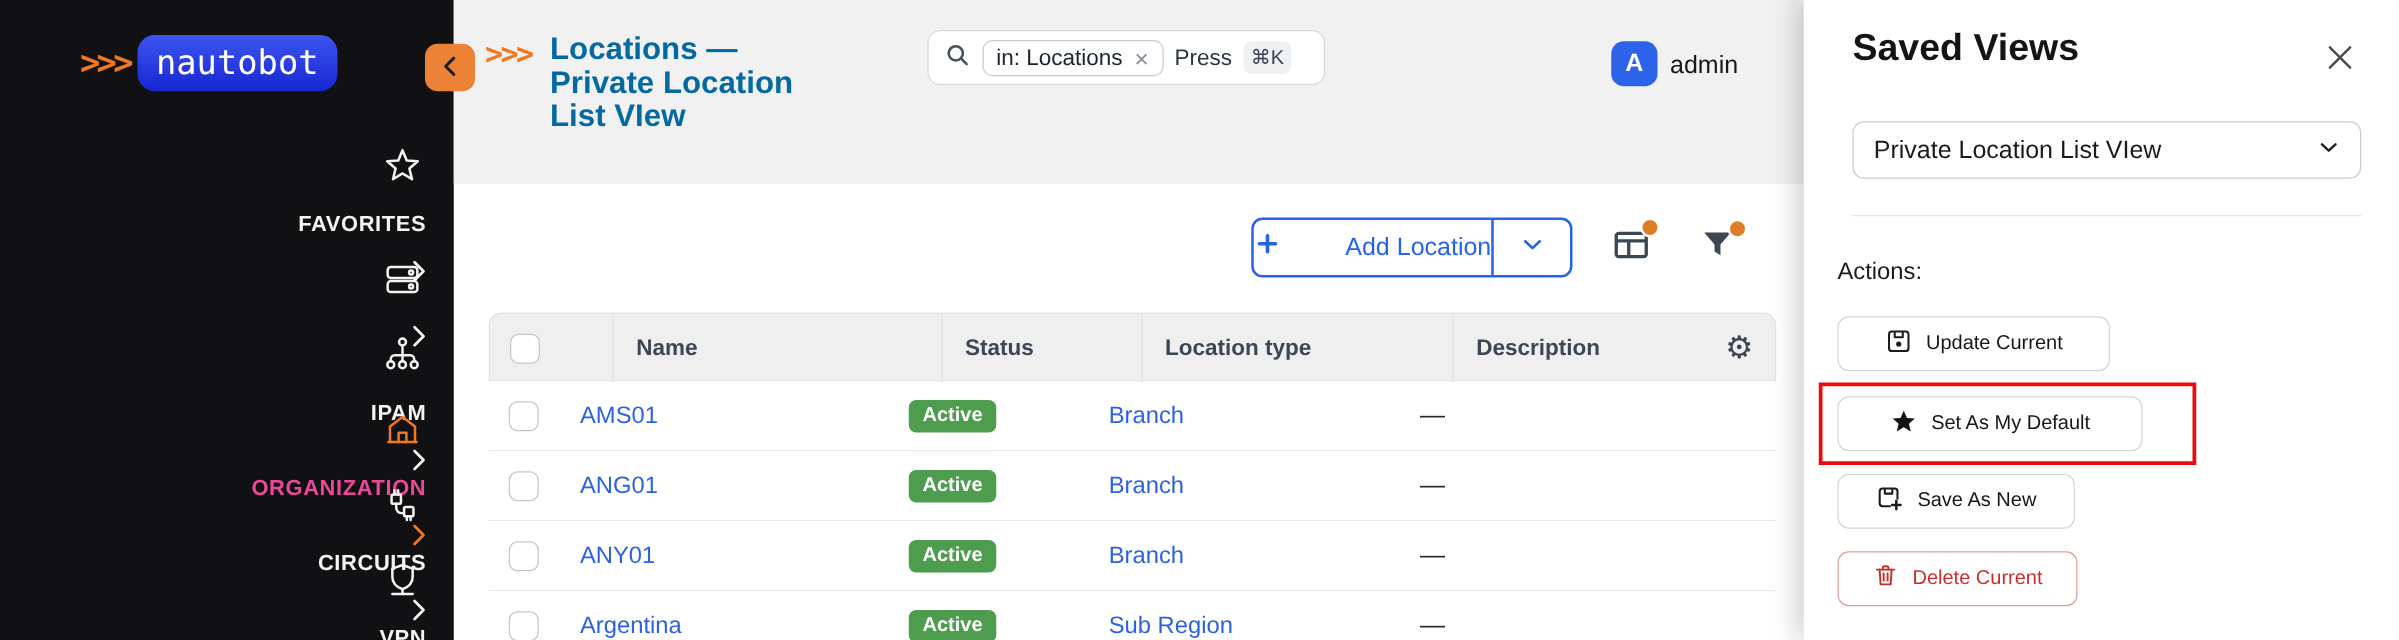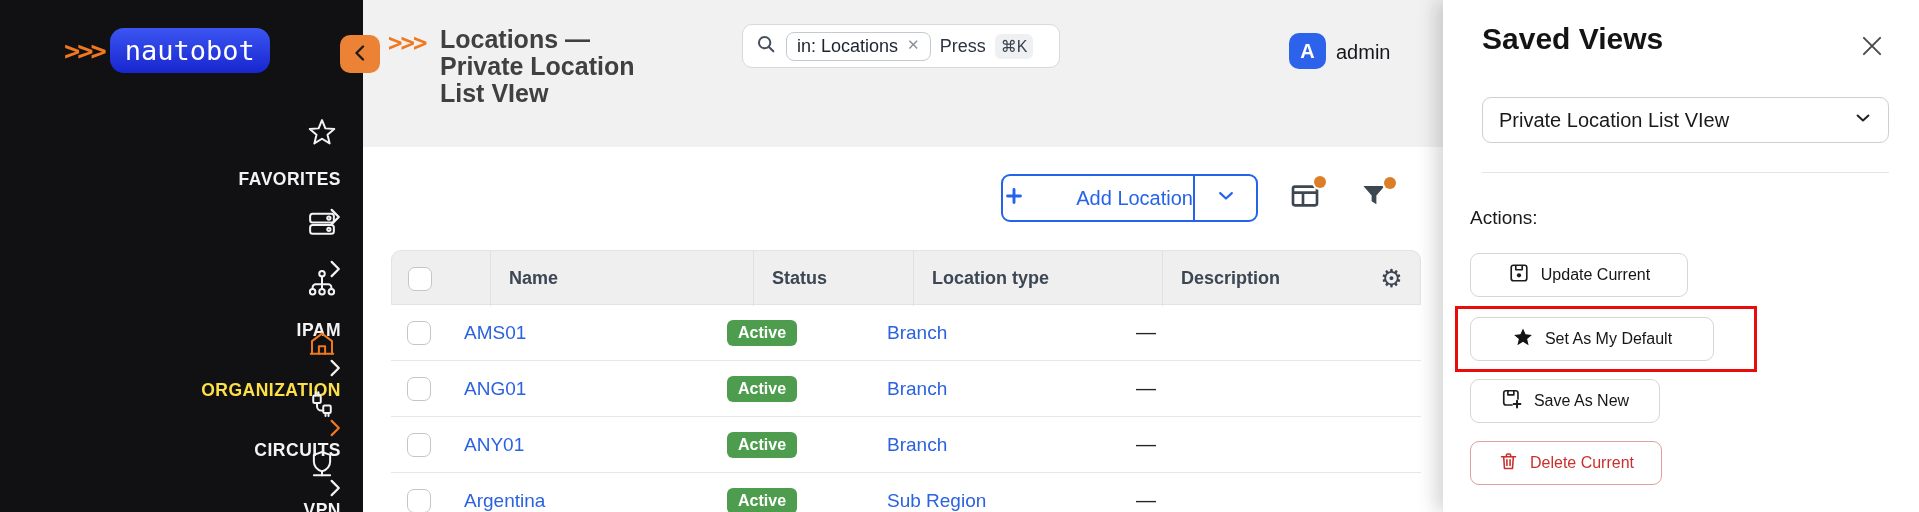--- a/index.html
+++ b/index.html
@@ -13,41 +13,41 @@
              font-size:27px;letter-spacing:-3px;}
   .logo-box{display:inline-block;padding:7px 15px;border-radius:14px;
             background:linear-gradient(180deg,#3c55f2 0%,#1726cf 100%);
             color:#fff;font-family:"DejaVu Sans Mono",monospace;font-size:27px;}
   .nav-item{position:absolute;left:0;width:363px;height:50px;display:flex;align-items:flex-end;
             padding:0 22px 0 30px;box-sizing:border-box;gap:18px;cursor:pointer;flex-direction:column;}
   .nav-icon{width:38px;height:38px;display:flex;align-items:center;justify-content:center;flex:0 0 38px;}
   .nav-icon svg{stroke:#f3f3f3;fill:none;stroke-width:1.6;stroke-linecap:round;stroke-linejoin:round;}
   .nav-label{flex:1;color:#f3f3f3;font-size:17.5px;font-weight:bold;letter-spacing:.5px;}
   .nav-chev svg{stroke:#f3f3f3;fill:none;stroke-width:2;stroke-linecap:round;stroke-linejoin:round;}
-  .nav-item.active .nav-label{color:#fde047;}
+  .nav-item.active .nav-label{color:#ec4899;}
   .nav-item.active .nav-icon svg{stroke:#f0781e;}
   .nav-item.active .nav-chev svg{stroke:#f0781e;}
 
   .collapse-btn{position:absolute;left:340px;top:35px;width:40px;height:38px;border:none;
                 background:#ec8236;border-radius:10px;display:flex;align-items:center;
                 justify-content:center;cursor:pointer;z-index:5;padding:0;}
   .collapse-btn svg{stroke:#1d1d1d;fill:none;stroke-width:2.4;stroke-linecap:round;stroke-linejoin:round;}
 
   
   .main-band{position:absolute;left:363px;top:0;width:1080px;height:147px;background:#f2f1f1;}
   .page-chevrons{position:absolute;left:388px;top:29px;color:#f0781e;
                  font-family:"DejaVu Sans Mono",monospace;font-weight:bold;font-size:24px;letter-spacing:-2px;}
-  .page-title{position:absolute;left:440px;top:26px;color:#404040;font-size:25px;
+  .page-title{position:absolute;left:440px;top:26px;color:#0369a1;font-size:25px;
               font-weight:bold;line-height:27px;}
 
   .searchbox{position:absolute;left:742px;top:24px;width:318px;height:44px;background:#fff;
              border:1px solid #d9d9d9;border-radius:10px;box-sizing:border-box;display:flex;
              align-items:center;padding:0 10px 0 12px;gap:9px;cursor:text;}
   .searchbox svg{flex:0 0 auto;}
-  .chip{display:flex;align-items:flex-start;gap:9px;border:1px solid #c6c9ce;border-radius:8px;
+  .chip{display:flex;align-items:flex-end;gap:9px;border:1px solid #c6c9ce;border-radius:8px;
         padding:3px 10px;background:#fff;font-size:18px;color:#1c2430;white-space:nowrap;}
   .chip-x{color:#8b919a;font-size:15px;cursor:pointer;}
   .press{font-size:18px;color:#2b3440;white-space:nowrap;text-align:right;}
   .kbd{background:#eef0f2;border-radius:6px;padding:3px 6px;font-size:16px;color:#39424d;white-space:nowrap;}
 
   .avatar{position:absolute;left:1289px;top:33px;width:37px;height:36px;background:#2c63ea;
           border-radius:10px;color:#fff;font-size:20px;font-weight:bold;display:flex;
           align-items:center;justify-content:center;cursor:pointer;}
   .admin-name{position:absolute;left:1336px;top:41px;font-size:20px;color:#15171c;cursor:pointer;}
 

